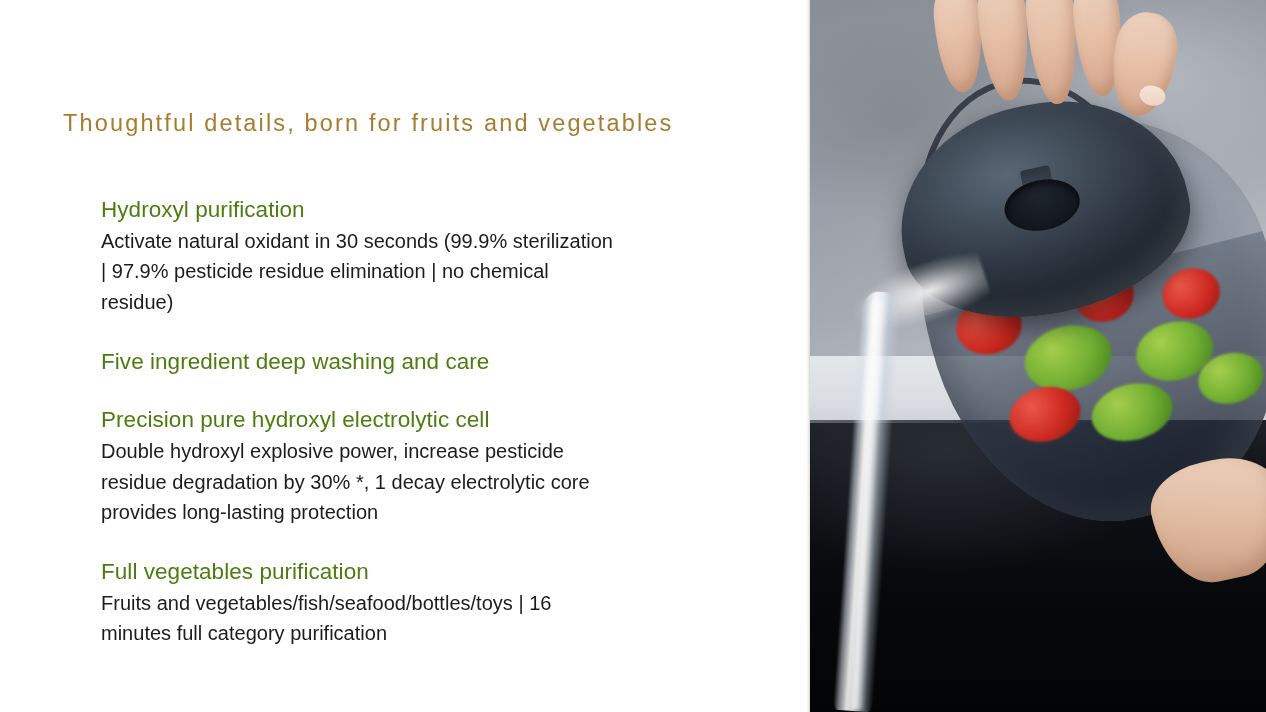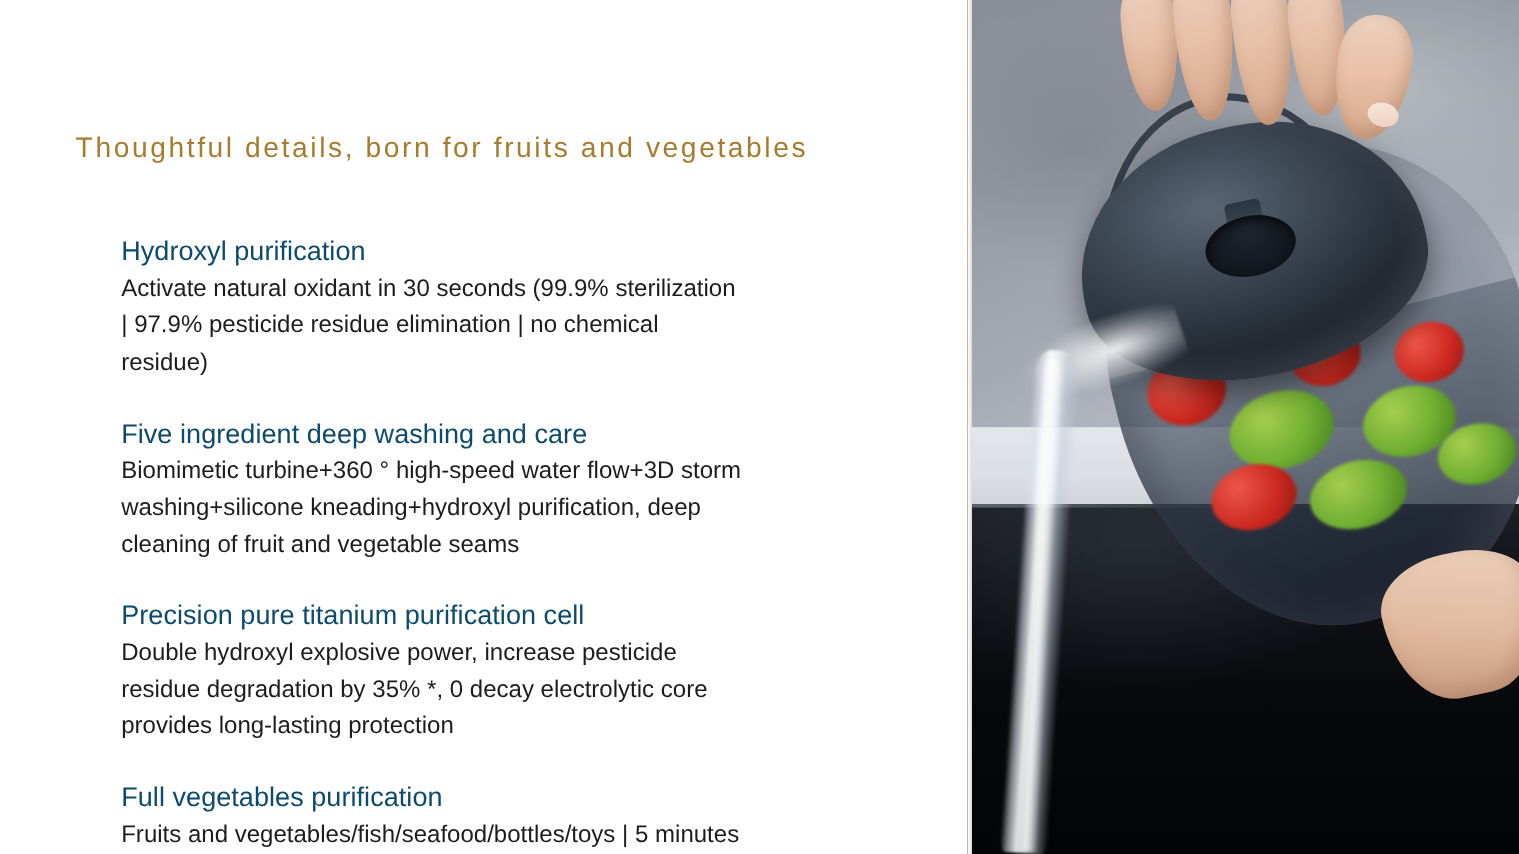--- a/index.html
+++ b/index.html
@@ -48,21 +48,21 @@
     top: 196px;
     width: 620px;
   }
 
   .section { margin-bottom: 30px; }
   .section:last-child { margin-bottom: 0; }
 
   .section-heading {
     font-size: 22.5px;
     font-weight: 400;
-    color: #0c4a6e;
+    color: #4d7c0f;
     line-height: 1.28;
     letter-spacing: 0.05px;
     margin-bottom: 1px;
   }
 
   .section-body {
     font-size: 20px;
     font-weight: 400;
     color: #1c1c1c;
     line-height: 1.53;
@@ -288,31 +288,30 @@
 
     <div class="sections">
 
       <div class="section">
         <div class="section-heading">Hydroxyl purification</div>
         <div class="section-body">Activate natural oxidant in 30 seconds (99.9% sterilization | 97.9% pesticide residue elimination | no chemical residue)</div>
       </div>
 
       <div class="section wide">
         <div class="section-heading">Five ingredient deep washing and care</div>
-        <div class="section-body">Biomimetic turbine+360 ° high-speed water flow+3D storm washing+silicone kneading+hydroxyl purification, deep cleaning of fruit and vegetable seams</div>
       </div>
 
       <div class="section wide">
-        <div class="section-heading">Precision pure titanium purification cell</div>
-        <div class="section-body">Double hydroxyl explosive power, increase pesticide residue degradation by 35% *, 0 decay electrolytic core provides long-lasting protection</div>
+        <div class="section-heading">Precision pure hydroxyl electrolytic cell</div>
+        <div class="section-body">Double hydroxyl explosive power, increase pesticide residue degradation by 30% *, 1 decay electrolytic core provides long-lasting protection</div>
       </div>
 
       <div class="section">
         <div class="section-heading">Full vegetables purification</div>
-        <div class="section-body">Fruits and vegetables/fish/seafood/bottles/toys | 5 minutes full category purification</div>
+        <div class="section-body">Fruits and vegetables/fish/seafood/bottles/toys | 16 minutes full category purification</div>
       </div>
 
     </div>
   </div>
 
   <div class="image-panel">
     <div class="image-seam"></div>
 
     <div class="photo">
 

